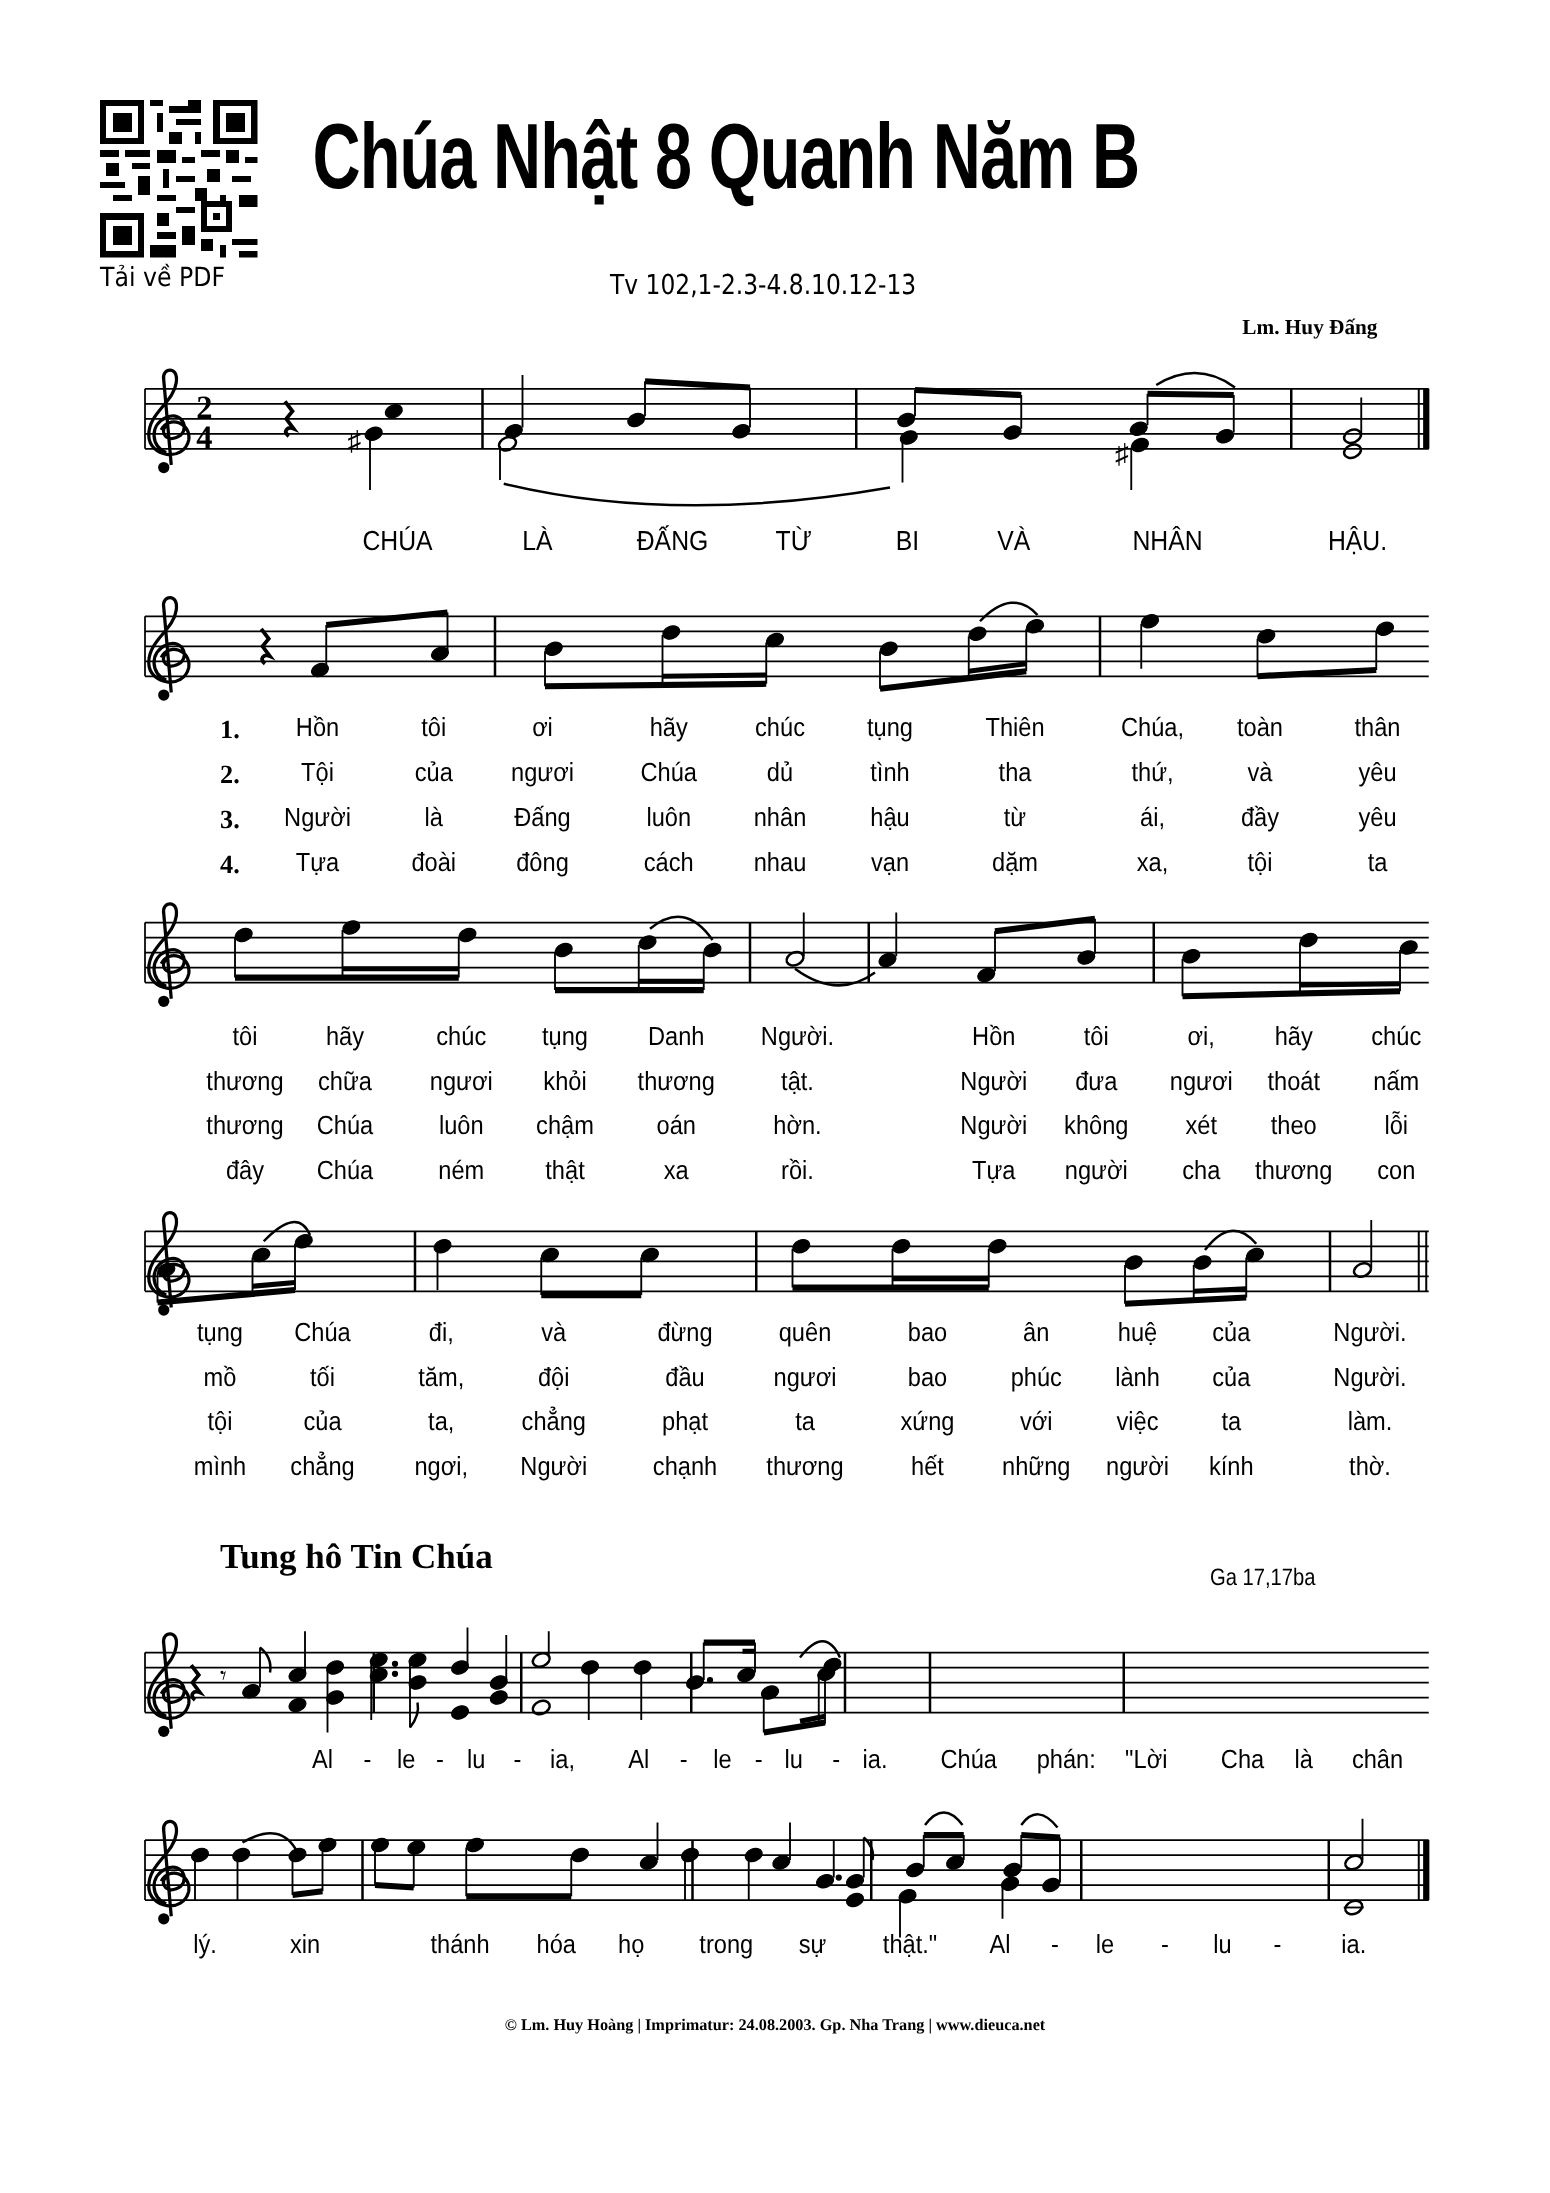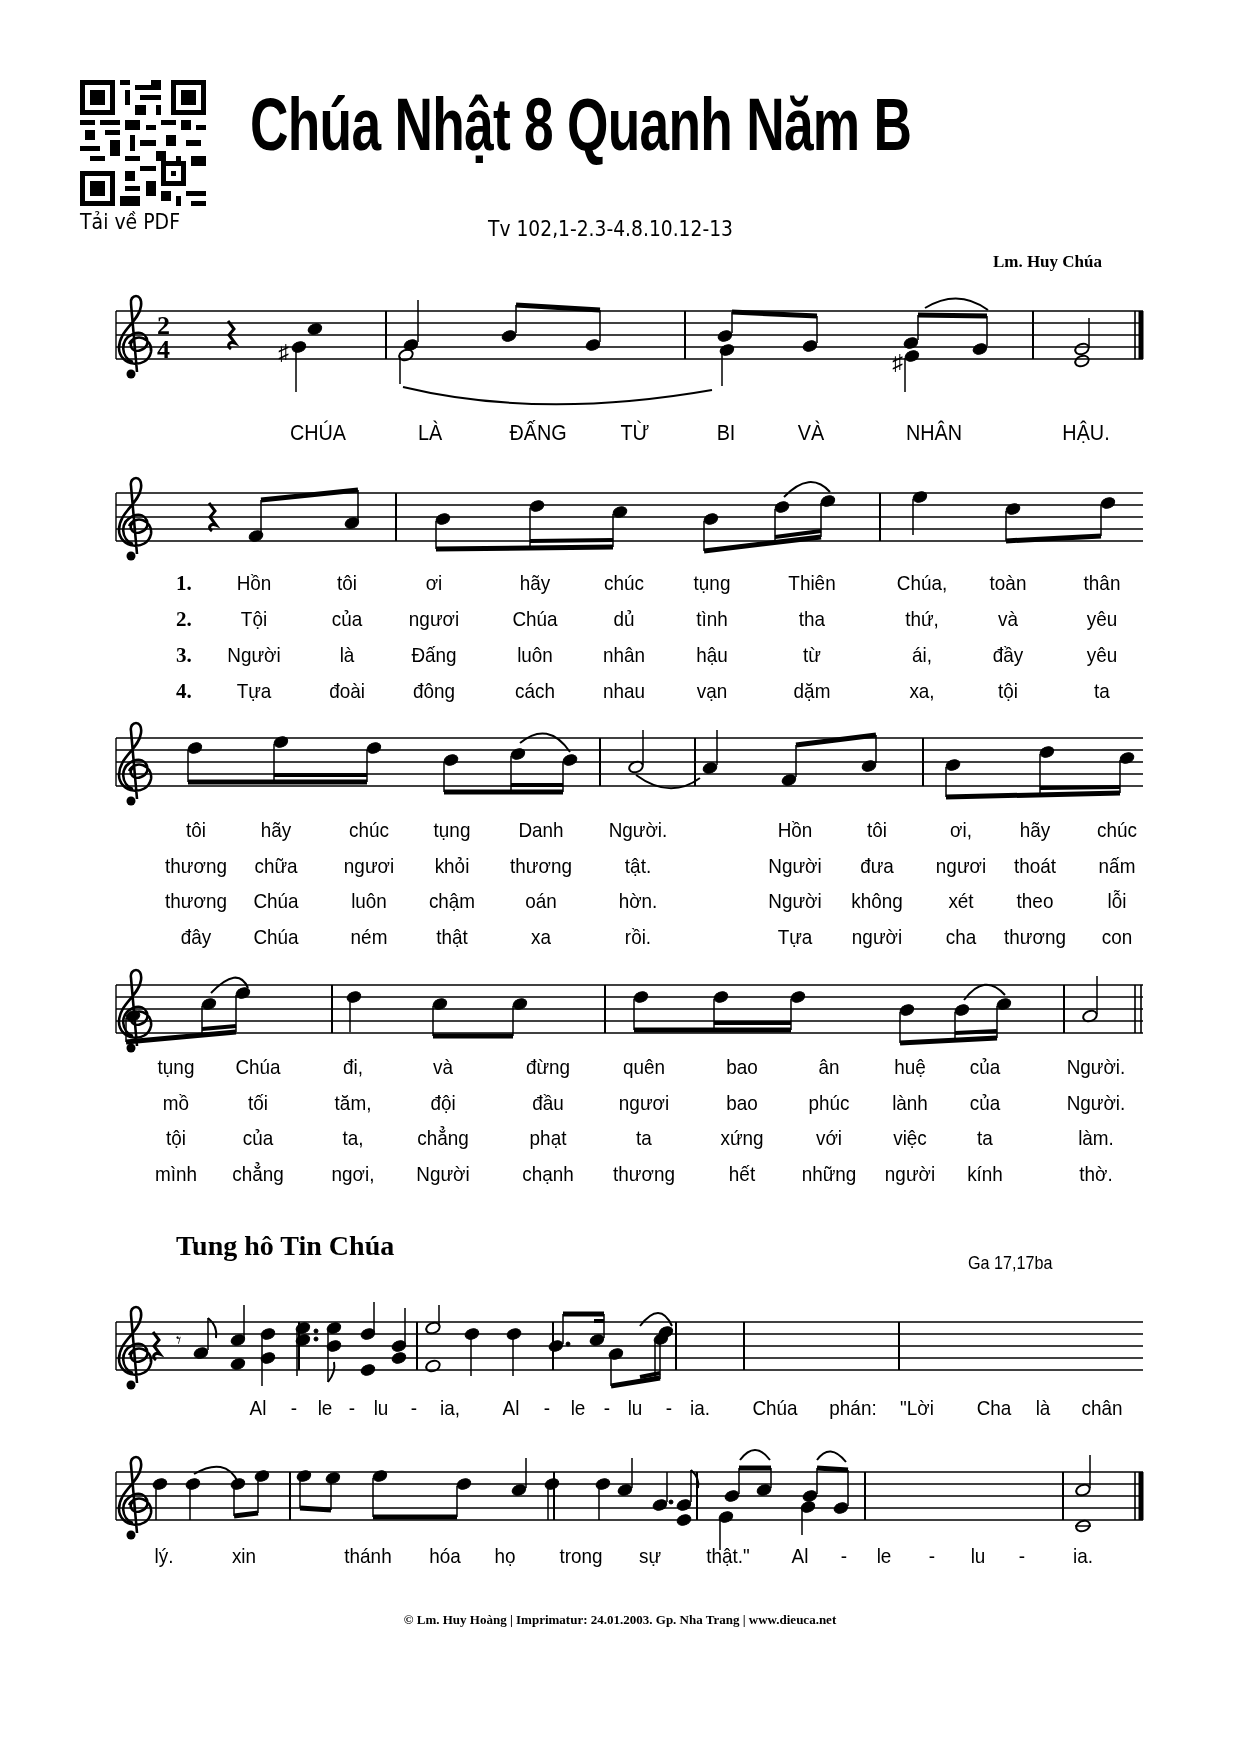--- a/index.html
+++ b/index.html
@@ -71,21 +71,21 @@
       <rect x="16" y="22" width="2" height="2"></rect>
       <rect x="21" y="22" width="4" height="1"></rect>
       <rect x="22" y="24" width="3" height="1"></rect>
       <rect x="19" y="23" width="1" height="2"></rect>
   </g>
 </svg>
 <div class="qr-label">Tải về PDF</div>
 
 <div class="title">Chúa Nhật 8 Quanh Năm B</div>
 <div class="psalm-ref">Tv 102,1-2.3-4.8.10.12-13</div>
-<div class="composer">Lm. Huy Chúa</div>
+<div class="composer">Lm. Huy Đấng</div>
 
 <svg class="score" width="1240" height="1754" viewBox="0 0 1240 1754">
   <defs>
     <g id="clef">
       <path d="M16 62 C 4 58, 2 40, 16 34 C 30 28, 36 46, 24 50 C 14 54, 10 42, 18 40 M20 72 L 14 4 C 12 -6, 26 -8, 24 6 C 22 22, 2 30, 2 48 C 2 66, 30 70, 34 52 C 36 38, 18 32, 12 44" fill="none" stroke="#000" stroke-width="2.6"></path>
       <circle cx="14" cy="74" r="4.5" fill="#000"></circle>
     </g>
     <ellipse id="nh" rx="7" ry="5" transform="rotate(-22)" fill="#000"></ellipse>
     <g id="nho">
         <ellipse rx="7" ry="5" transform="rotate(-22)" fill="none" stroke="#000" stroke-width="2.2"></ellipse>
@@ -636,13 +636,13 @@
     <span class="lyric" style="left: 728px; top: 1544px;">thật."</span>
     <span class="lyric" style="left: 800px; top: 1544px;">Al</span>
     <span class="lyric" style="left: 844px; top: 1544px;">-</span>
     <span class="lyric" style="left: 884px; top: 1544px;">le</span>
     <span class="lyric" style="left: 932px; top: 1544px;">-</span>
     <span class="lyric" style="left: 978px; top: 1544px;">lu</span>
     <span class="lyric" style="left: 1022px; top: 1544px;">-</span>
     <span class="lyric" style="left: 1083px; top: 1544px;">ia.</span>
   </div>
 
-<div class="footer">© Lm. Huy Hoàng | Imprimatur: 24.01.2003. Gp. Nha Trang | www.dieuca.net</div>
+<div class="footer">© Lm. Huy Hoàng | Imprimatur: 24.08.2003. Gp. Nha Trang | www.dieuca.net</div>
 
 </body></html>

